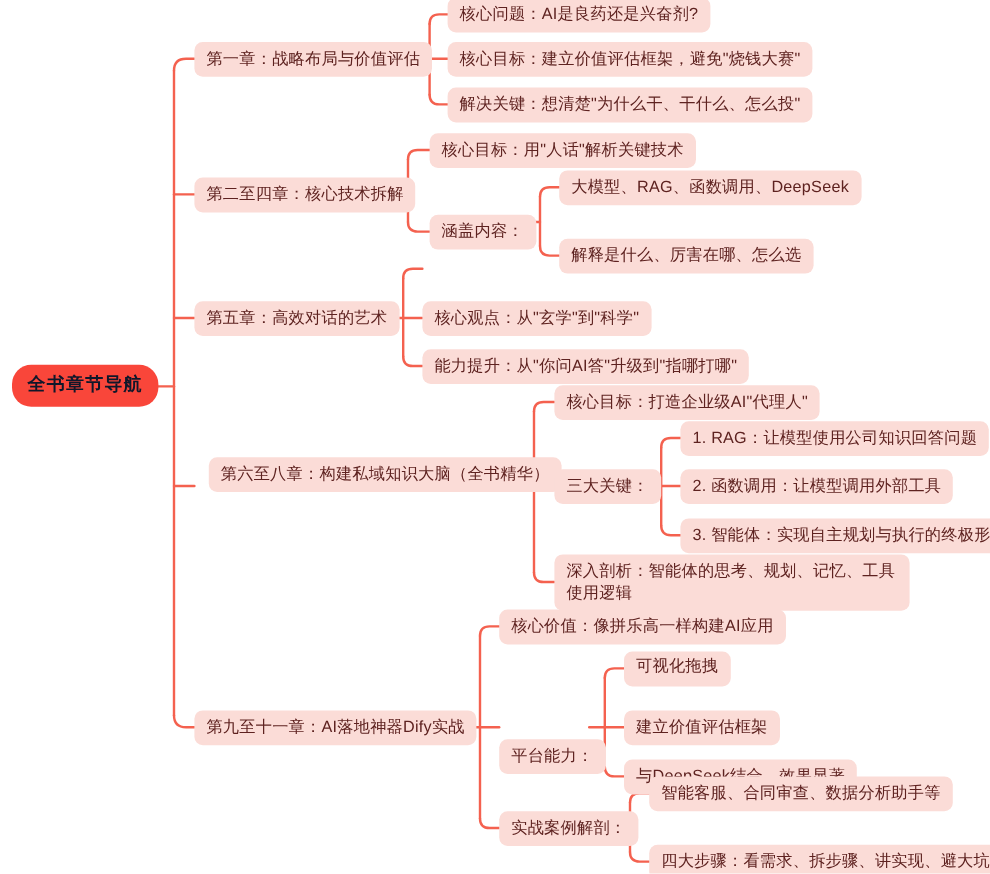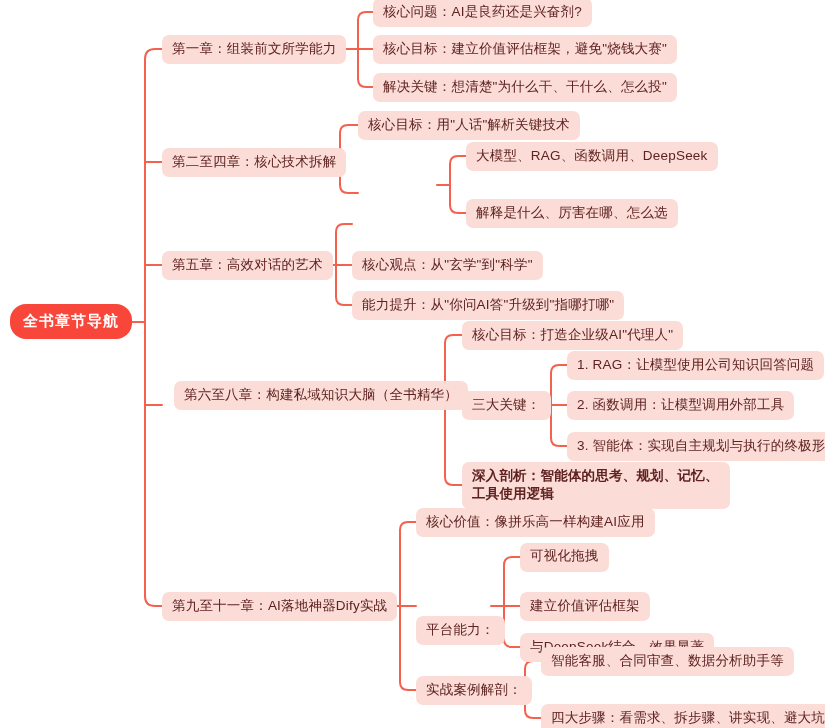--- a/index.html
+++ b/index.html
@@ -19,21 +19,21 @@
     border-radius:7px;
     padding:5px 10px 6px 10px;
     font-size:13.5px;
     line-height:18px;
     white-space:nowrap;
     letter-spacing:.2px;
   }
   .node.wrap{white-space:normal;}
   .node.root{
     background:#F9463A;
-    color:#ffffff;
+    color:#0f172a;
     font-size:15px;
     font-weight:bold;
     border-radius:16px;
     padding:8px 13px 9px 13px;
     letter-spacing:1px;
   }
   .node.lvl1{font-size:13.5px;}
   .node.lvl2{font-size:13.5px;}
   .node.lvl3{font-size:13.5px;}
 </style>
@@ -105,41 +105,42 @@
 
       <path d="M512,690 L525,690"></path>
       <path d="M525,669 L525,710"></path>
       <path d="M525,669 Q525,661 533,661 L541,661"></path>
       <path d="M525,710 Q525,718 533,718 L541,718"></path>
     </g>
   </svg>
 
   <div class="node root" style="left:10px;top:304px;">全书章节导航</div>
 
-  <div class="node lvl1" style="left:162px;top:35px;">第一章：组装前文所学能力</div>
+  <div class="node lvl1" style="left:162px;top:35px;">第一章：战略布局与价值评估</div>
   <div class="node lvl2" style="left:373px;top:-2px;">核心问题：AI是良药还是兴奋剂?</div>
   <div class="node lvl2" style="left:373px;top:35px;">核心目标：建立价值评估框架，避免"烧钱大赛"</div>
   <div class="node lvl2" style="left:373px;top:73px;">解决关键：想清楚"为什么干、干什么、怎么投"</div>
 
   <div class="node lvl1" style="left:162px;top:148px;">第二至四章：核心技术拆解</div>
   <div class="node lvl2" style="left:358px;top:111px;">核心目标：用"人话"解析关键技术</div>
+  <div class="node lvl2" style="left:358px;top:179px;">涵盖内容：</div>
   <div class="node lvl3" style="left:466px;top:142px;">大模型、RAG、函数调用、DeepSeek</div>
   <div class="node lvl3" style="left:466px;top:199px;">解释是什么、厉害在哪、怎么选</div>
 
   <div class="node lvl1" style="left:162px;top:251px;">第五章：高效对话的艺术</div>
   <div class="node lvl2" style="left:352px;top:251px;">核心观点：从"玄学"到"科学"</div>
   <div class="node lvl2" style="left:352px;top:291px;">能力提升：从"你问AI答"升级到"指哪打哪"</div>
 
   <div class="node lvl1" style="left:162px;top:381px;margin-left:12px;">第六至八章：构建私域知识大脑（全书精华）</div>
   <div class="node lvl2" style="left:462px;top:321px;">核心目标：打造企业级AI"代理人"</div>
   <div class="node lvl2" style="left:462px;top:391px;">三大关键：</div>
   <div class="node lvl3" style="left:567px;top:351px;">1. RAG：让模型使用公司知识回答问题</div>
   <div class="node lvl3" style="left:567px;top:391px;">2. 函数调用：让模型调用外部工具</div>
   <div class="node lvl3" style="left:567px;top:432px;">3. 智能体：实现自主规划与执行的终极形态</div>
-  <div class="node lvl2 wrap" style="left:462px;top:462px;width:268px;font-weight:bold;">深入剖析：智能体的思考、规划、记忆、工具使用逻辑</div>
+  <div class="node lvl2 wrap" style="left:462px;top:462px;width:296px;">深入剖析：智能体的思考、规划、记忆、工具使用逻辑</div>
 
   <div class="node lvl1" style="left:162px;top:592px;">第九至十一章：AI落地神器Dify实战</div>
   <div class="node lvl2" style="left:416px;top:508px;">核心价值：像拼乐高一样构建AI应用</div>
   <div class="node lvl2" style="left:416px;top:616px;text-align:right;">平台能力：</div>
   <div class="node lvl3" style="left:520px;top:543px;font-family:Liberation Mono, monospace;">可视化拖拽</div>
   <div class="node lvl3" style="left:520px;top:592px;">建立价值评估框架</div>
   <div class="node lvl3" style="left:520px;top:633px;">与DeepSeek结合，效果显著</div>
   <div class="node lvl2" style="left:416px;top:676px;">实战案例解剖：</div>
   <div class="node lvl3" style="left:541px;top:647px;">智能客服、合同审查、数据分析助手等</div>
   <div class="node lvl3" style="left:541px;top:704px;">四大步骤：看需求、拆步骤、讲实现、避大坑</div>

